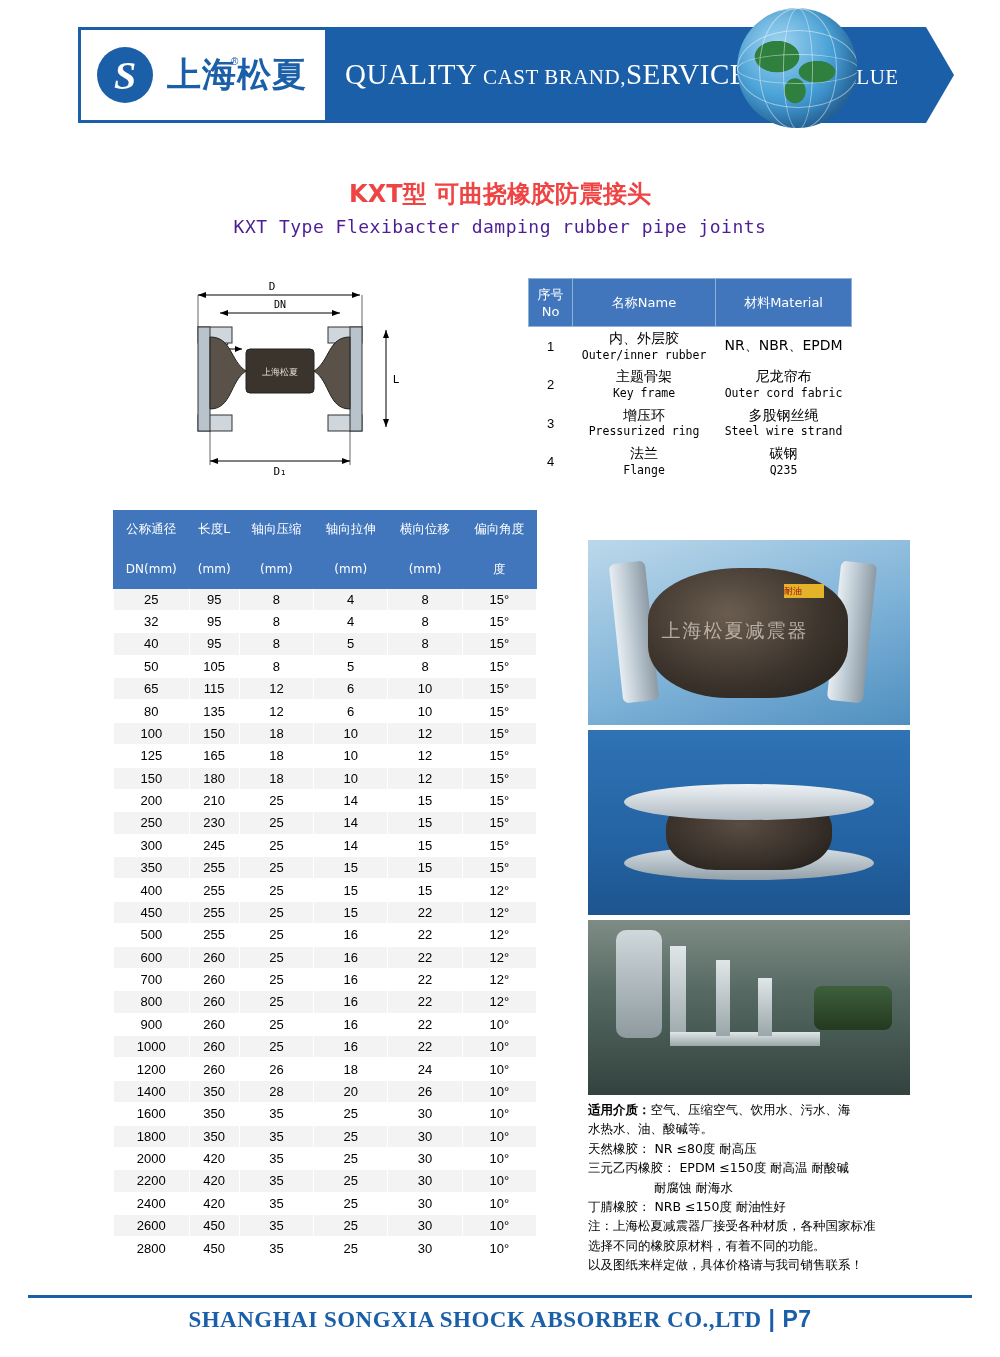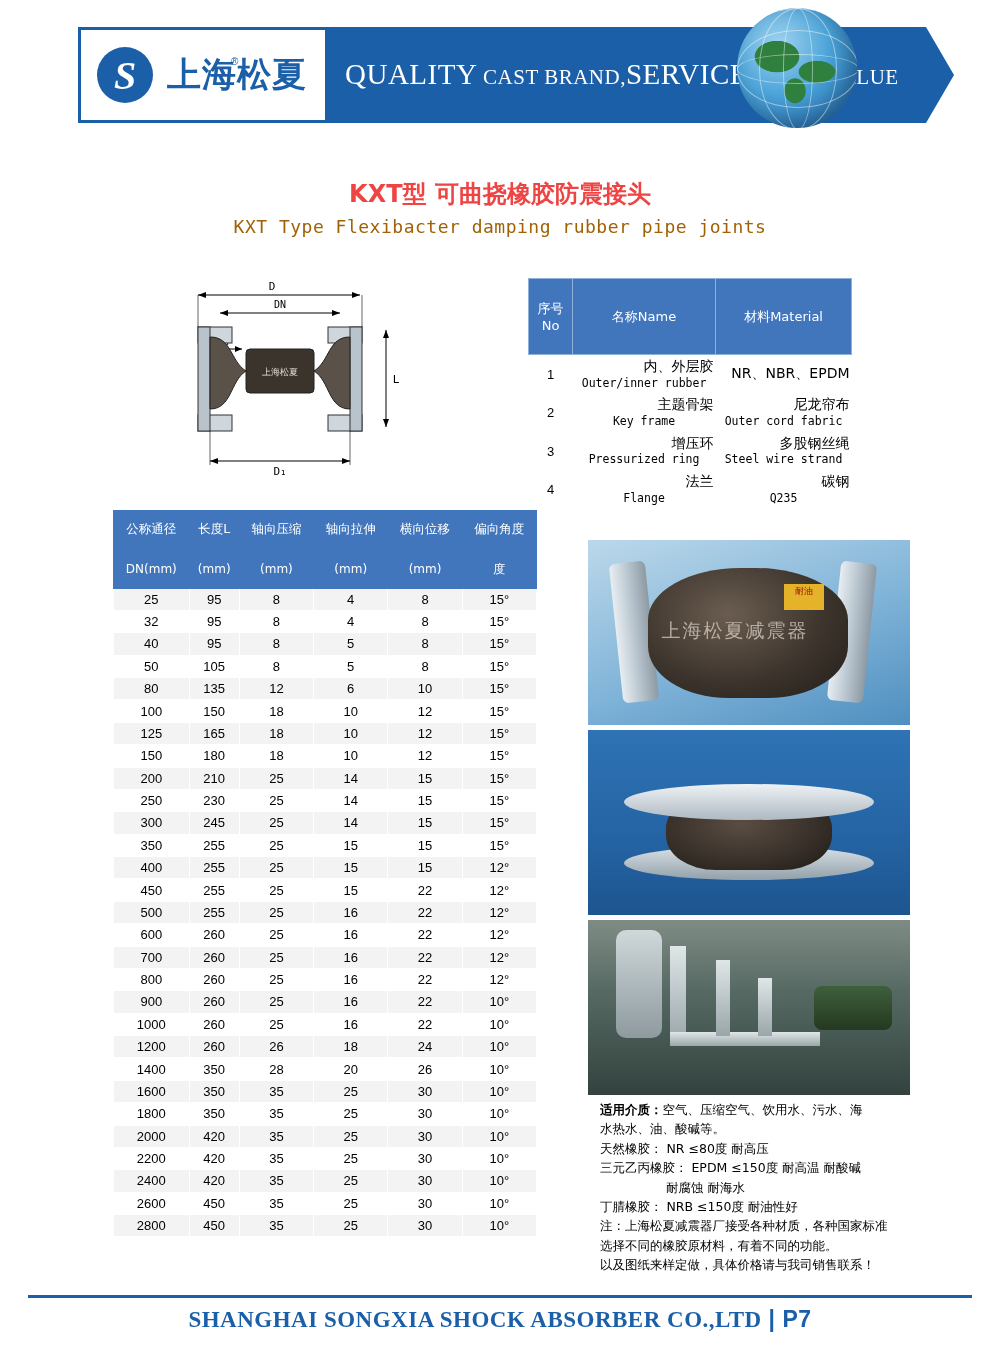--- a/index.html
+++ b/index.html
@@ -67,44 +67,44 @@
     position:absolute;border:1px solid rgba(255,255,255,.45);border-radius:50%;
   }
   
   .title-cn{
     position:absolute;top:178px;left:0;width:1000px;text-align:center;
     font-size:24px;font-weight:bold;color:#ef4444;
     font-family:"DejaVu Sans",sans-serif;
   }
   .title-en{
     position:absolute;top:216px;left:0;width:1000px;text-align:center;
-    font-size:18px;color:#a16207;
+    font-size:18px;color:#4c1d95;
     font-family:"DejaVu Sans Mono","Liberation Mono",monospace;
     letter-spacing:.5px;
   }
   
   .drawing{
     position:absolute;left:180px;top:275px;width:310px;height:215px;
   }
   
   .mat-table{
     position:absolute;left:528px;top:278px;width:324px;
     border-collapse:collapse;
   }
   .mat-table th{
     background:#4176bd;color:#fff;font-weight:normal;font-size:13px;
-    padding:21px 2px;border:1px solid #8fb2d8;
+    padding:7px 2px;border:1px solid #8fb2d8;
     font-family:"DejaVu Sans",sans-serif;
   }
   .mat-table td{
     border:none;padding:3px 2px;text-align:center;vertical-align:middle;
     font-size:12px;color:#000;
   }
   .mat-table td.num{width:40px;font-size:13px;}
-  .cn{font-family:"DejaVu Sans",sans-serif;font-size:14px;display:block;line-height:1.25;text-align:right;}
+  .cn{font-family:"DejaVu Sans",sans-serif;font-size:14px;display:block;line-height:1.25;}
   .en{font-family:"DejaVu Sans Mono","Liberation Mono",monospace;font-size:11.5px;display:block;line-height:1.3;}
   
   .spec{
     position:absolute;left:113px;top:510px;width:424px;border-collapse:collapse;
   }
   .spec th{
     background:#4176bd;color:#fff;font-weight:normal;
     font-family:"DejaVu Sans",sans-serif;font-size:12.5px;
     padding:9px 1px;line-height:1.45;border:1px solid #4176bd;
   }
@@ -123,43 +123,43 @@
   
   .p1-bg{position:absolute;inset:0;background:linear-gradient(160deg,#bcd8ea 0%,#7fb3d8 55%,#4f8fc0 100%);}
   .p1-body{
     position:absolute;left:60px;top:28px;width:200px;height:130px;border-radius:46% 46% 40% 40%/40%;
     background:radial-gradient(ellipse at 40% 35%, #6b5d50 0%, #3a322b 60%, #241f1a 100%);
   }
   .p1-fl{position:absolute;width:36px;height:140px;border-radius:6px;
     background:linear-gradient(90deg,#e8eef2,#b9c6cf,#8d9aa3);}
   .p1-fl.l{left:28px;top:22px;transform:rotate(-6deg);}
   .p1-fl.r{left:246px;top:22px;transform:rotate(6deg);}
-  .p1-tag{position:absolute;left:196px;top:44px;width:40px;height:26px;background:#e5b32a;
-    color:#a01414;font-size:9px;text-align:center;line-height:14px;font-family:"DejaVu Sans",sans-serif;}
+  .p1-tag{position:absolute;left:196px;top:44px;width:40px;height:14px;background:#e5b32a;
+    color:#a01414;font-size:9px;line-height:14px;font-family:"DejaVu Sans",sans-serif;}
   .p1-txt{position:absolute;left:62px;top:78px;width:170px;text-align:center;color:#d9cfc4;
     font-family:"DejaVu Sans",sans-serif;font-size:19px;opacity:.75;letter-spacing:2px;}
   
   .p2-bg{position:absolute;inset:0;background:linear-gradient(180deg,#2f73b5 0%,#2463a3 60%,#1d558f 100%);}
   .p2-ring{position:absolute;left:36px;top:54px;width:250px;height:36px;border-radius:50%;
     background:linear-gradient(180deg,#eef2f5,#aeb9c1);}
   .p2-ring2{position:absolute;left:36px;top:116px;width:250px;height:34px;border-radius:50%;
     background:linear-gradient(180deg,#d9e1e7,#93a0a9);}
   .p2-body{position:absolute;left:78px;top:64px;width:166px;height:76px;border-radius:30%/45%;
     background:radial-gradient(ellipse at 45% 40%, #5a4d43 0%, #312a24 70%, #1c1815 100%);}
   
   .p3-bg{position:absolute;inset:0;background:linear-gradient(180deg,#7f8c86 0%,#566a63 40%,#33423e 100%);}
   .p3-pipe{position:absolute;background:linear-gradient(180deg,#dfe6e8,#9aa6a8);}
   .p3-motor{position:absolute;right:18px;top:66px;width:78px;height:44px;border-radius:8px;
     background:linear-gradient(180deg,#3e5f3c,#24391f);}
   .p3-tank{position:absolute;left:28px;top:10px;width:46px;height:108px;border-radius:10px;
     background:linear-gradient(180deg,#cfd8db,#8e9a9e);}
   
   .notes{
     position:absolute;left:588px;top:1100px;width:330px;
-    font-family:"DejaVu Sans",sans-serif;font-size:12.5px;color:#000;line-height:1.55;margin-left:12px;
+    font-family:"DejaVu Sans",sans-serif;font-size:12.5px;color:#000;line-height:1.55;
   }
   .notes b{font-weight:bold;}
   .notes .indent{padding-left:66px;}
   
   .footer-rule{position:absolute;left:28px;top:1295px;width:944px;height:3px;background:#1b5fa8;}
   .footer{
     position:absolute;left:0;top:1306px;width:1000px;text-align:center;
     font-family:"Liberation Serif",serif;font-size:23px;color:#1b5fa8;font-weight:bold;
     letter-spacing:.5px;
   }
@@ -337,20 +337,28 @@
       </tr>
       <tr>
         <td>50</td>
         <td>105</td>
         <td>8</td>
         <td>5</td>
         <td>8</td>
         <td>15°</td>
       </tr>
       <tr>
+        <td>65</td>
+        <td>115</td>
+        <td>12</td>
+        <td>6</td>
+        <td>10</td>
+        <td>15°</td>
+      </tr>
+      <tr>
         <td>80</td>
         <td>135</td>
         <td>12</td>
         <td>6</td>
         <td>10</td>
         <td>15°</td>
       </tr>
       <tr>
         <td>100</td>
         <td>150</td>

